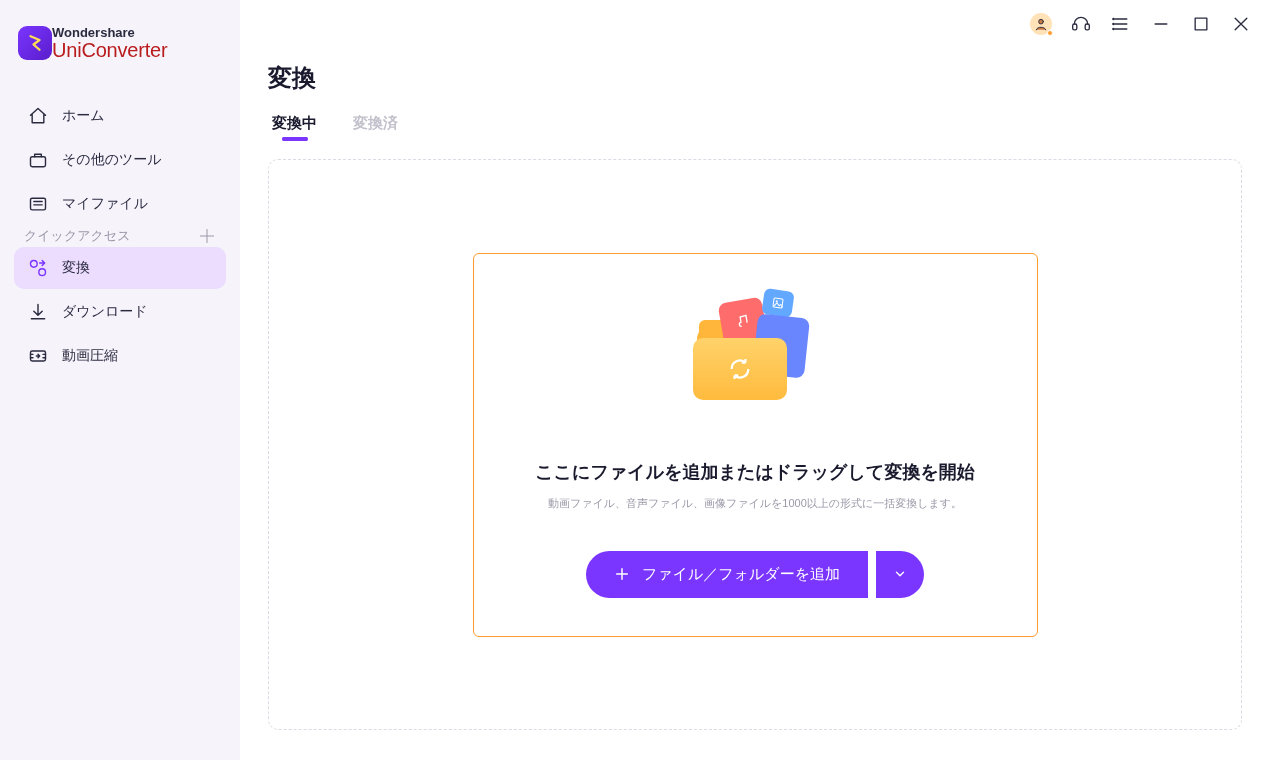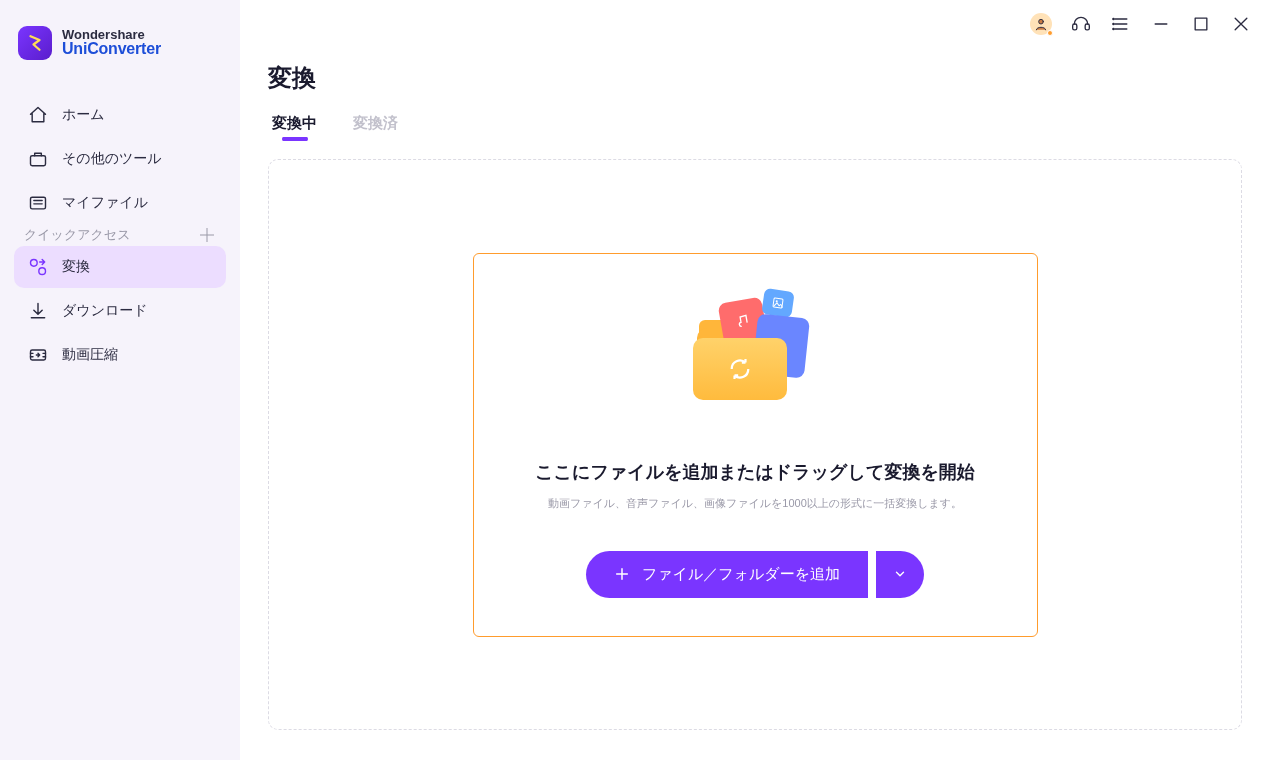--- a/index.html
+++ b/index.html
@@ -1,25 +1,25 @@
 <!DOCTYPE html>
 <html><head>
   <meta charset="utf-8">
   <style>
     * { margin: 0; padding: 0; box-sizing: border-box; font-family: -apple-system, "Segoe UI", "Hiragino Sans", "Meiryo", sans-serif; }
     body { width: 1270px; height: 760px; background: #fff; display: flex; overflow: hidden; }
 
     
     .sidebar { width: 240px; height: 100%; background: #f6f3fb; padding: 16px 10px; display: flex; flex-direction: column; }
-    .logo-block { display: flex; align-items: center; gap: 10px; padding: 10px 8px 28px 8px; }
+    .logo-block { display: flex; align-items: center; padding: 10px 8px 28px 8px; }
     .logo-square { width: 34px; height: 34px; border-radius: 9px; background: linear-gradient(135deg,#7a35ff,#5a1dcc); display:flex; align-items:center; justify-content:center; }
     .logo-square svg { width: 18px; height: 18px; }
     .logo-text { display:flex; flex-direction: column; line-height: 1.05; }
     .logo-text .line1 { font-size: 13px; font-weight: 600; color: #2b2b40; }
-    .logo-text .line2 { font-size: 16px; font-weight: 700; color: #1d4ed8; letter-spacing: -0.2px; }
+    .logo-text .line2 { font-size: 20px; font-weight: 400; color: #b91c1c; letter-spacing: -0.2px; }
 
     .nav { margin-top: 4px; }
     .nav-item { display: flex; align-items: center; gap: 14px; padding: 11px 14px; margin: 2px 4px; border-radius: 10px; cursor: pointer; font-size: 14px; color: #2b2b40; }
     .nav-item.active { background: #ecddff; }
     .nav-item .icon { width: 20px; height: 20px; flex-shrink: 0; display:flex; align-items:center; justify-content:center; }
     .nav-item .icon svg { width: 20px; height: 20px; stroke: #2b2b40; stroke-width: 1.7; fill: none; stroke-linecap: round; stroke-linejoin: round; }
     .nav-item.active .icon svg { stroke: #7a35ff; }
 
     .quick-block { padding: 0 14px; display:flex; align-items:center; justify-content: space-between; color: #9a99a8; font-size: 13px; }
     .quick-block .plus { width: 18px; height: 18px; cursor: pointer; position: relative; }

